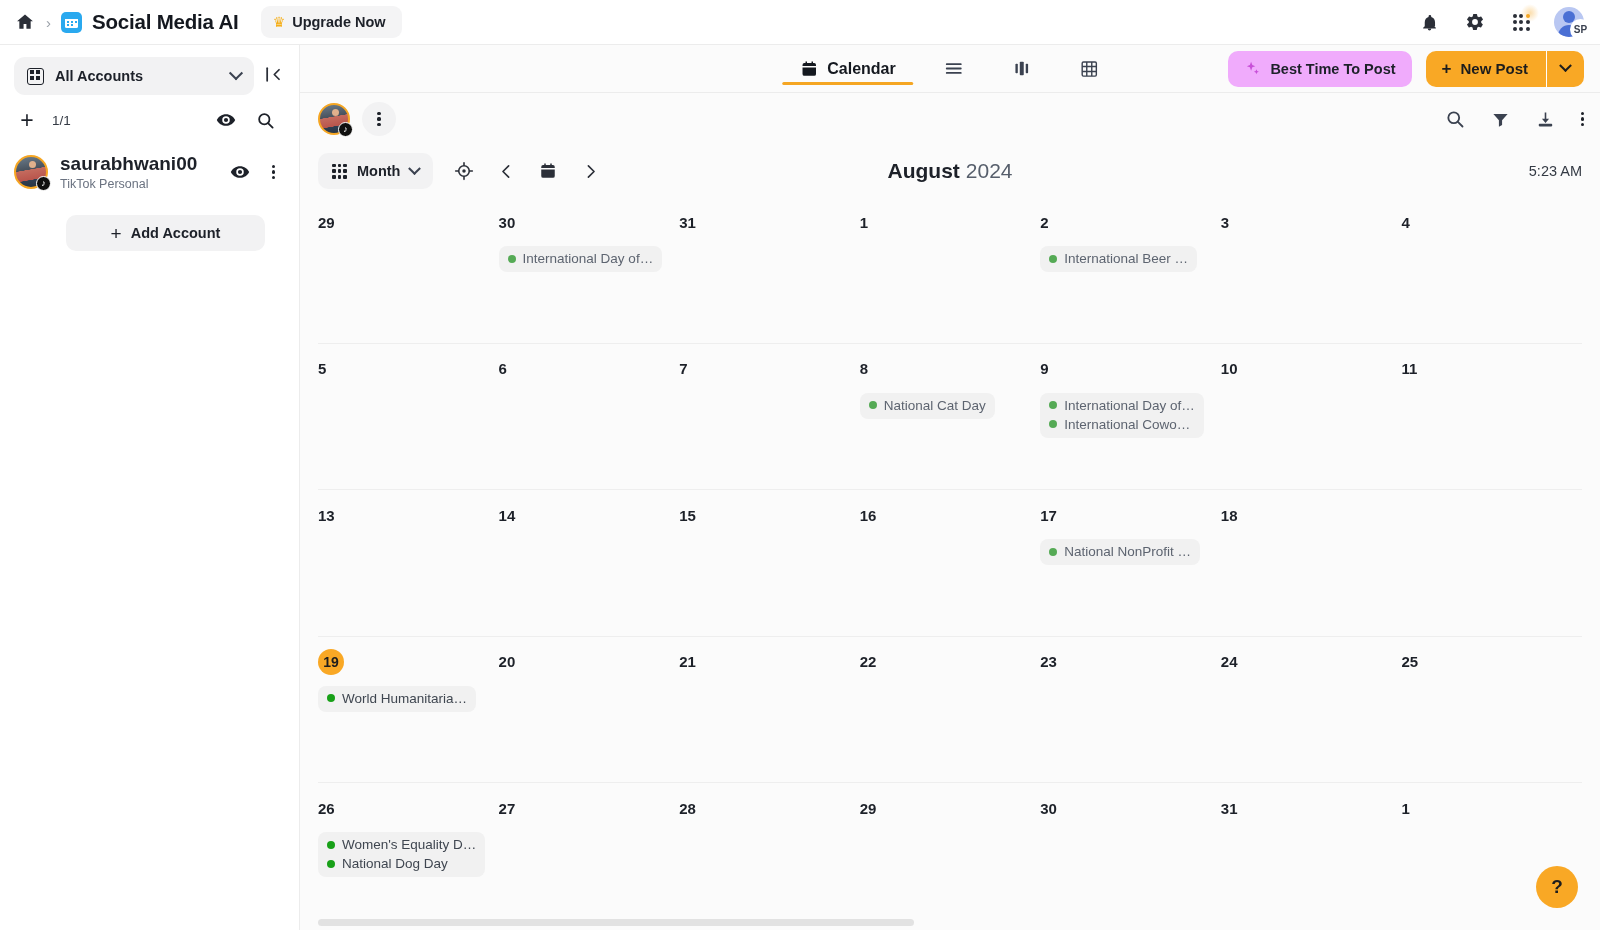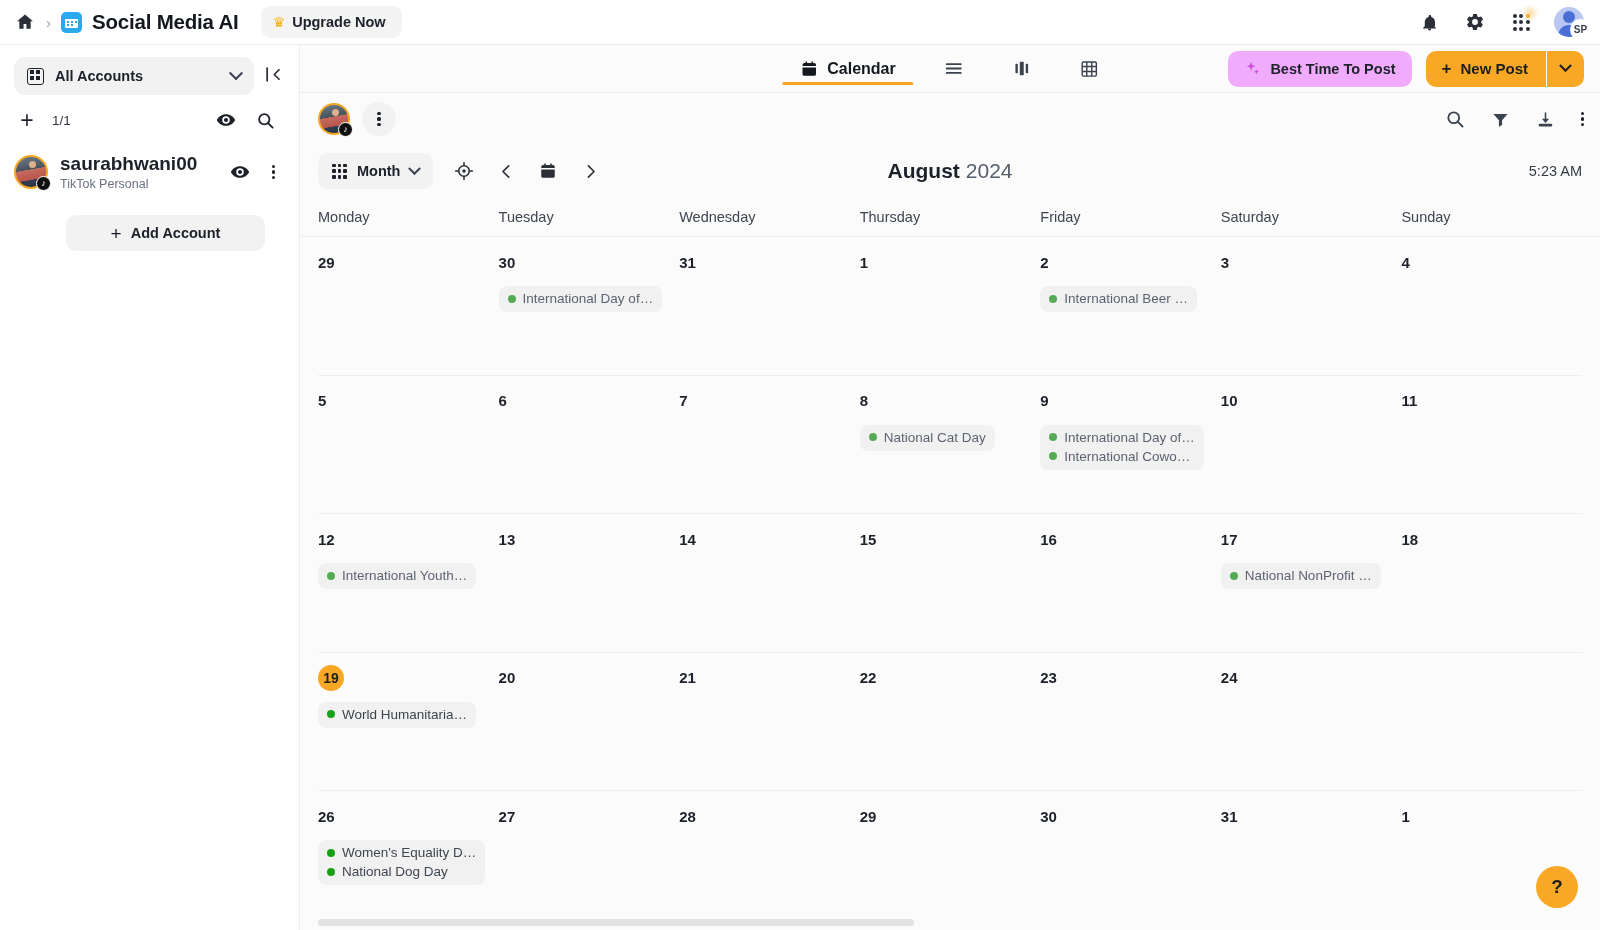--- a/index.html
+++ b/index.html
@@ -479,29 +479,20 @@
                 <path d="M9 4l8 8-8 8"></path>
               </svg>
           </span>
         </div>
         <div class="month-title">
           <span class="m">August</span><span class="y">2024</span>
         </div>
         <div class="clock">5:23 AM</div>
       </div>
 
-      <div class="wk-head">
-        <div>Monday</div>
-        <div>Tuesday</div>
-        <div>Wednesday</div>
-        <div>Thursday</div>
-        <div>Friday</div>
-        <div>Saturday</div>
-        <div>Sunday</div>
-      </div>
 
       <div class="cal-grid" id="cal-grid">
           <div class="wk-row">
             <div class="cell">
               <div class="daynum muted">
                 <span>29</span>
               </div>
             </div>
             <div class="cell"><div class="daynum muted">
                 <span>30</span>
@@ -581,28 +572,20 @@
                 <span>10</span>
               </div>
             </div>
             <div class="cell">
               <div class="daynum">
                 <span>11</span>
               </div>
             </div>
           </div>
           <div class="wk-row">
-            <div class="cell"><div class="daynum">
-                <span>12</span>
-              </div><div class="ev-box">
-                <div class="ev">
-                  <span class="gdot"></span>
-                  <span class="etxt">International Youth…</span>
-                </div>
-              </div></div>
             <div class="cell">
               <div class="daynum">
                 <span>13</span>
               </div>
             </div>
             <div class="cell">
               <div class="daynum">
                 <span>14</span>
               </div>
             </div>
@@ -657,20 +640,25 @@
             <div class="cell">
               <div class="daynum">
                 <span>23</span>
               </div>
             </div>
             <div class="cell">
               <div class="daynum">
                 <span>24</span>
               </div>
             </div>
+            <div class="cell">
+              <div class="daynum">
+                <span>25</span>
+              </div>
+            </div>
           </div>
           <div class="wk-row">
             <div class="cell"><div class="daynum">
                 <span>26</span>
               </div><div class="ev-box">
                 <div class="ev bright">
                   <span class="gdot"></span>
                   <span class="etxt">Women's Equality D…</span>
                 </div>
                 <div class="ev bright">

